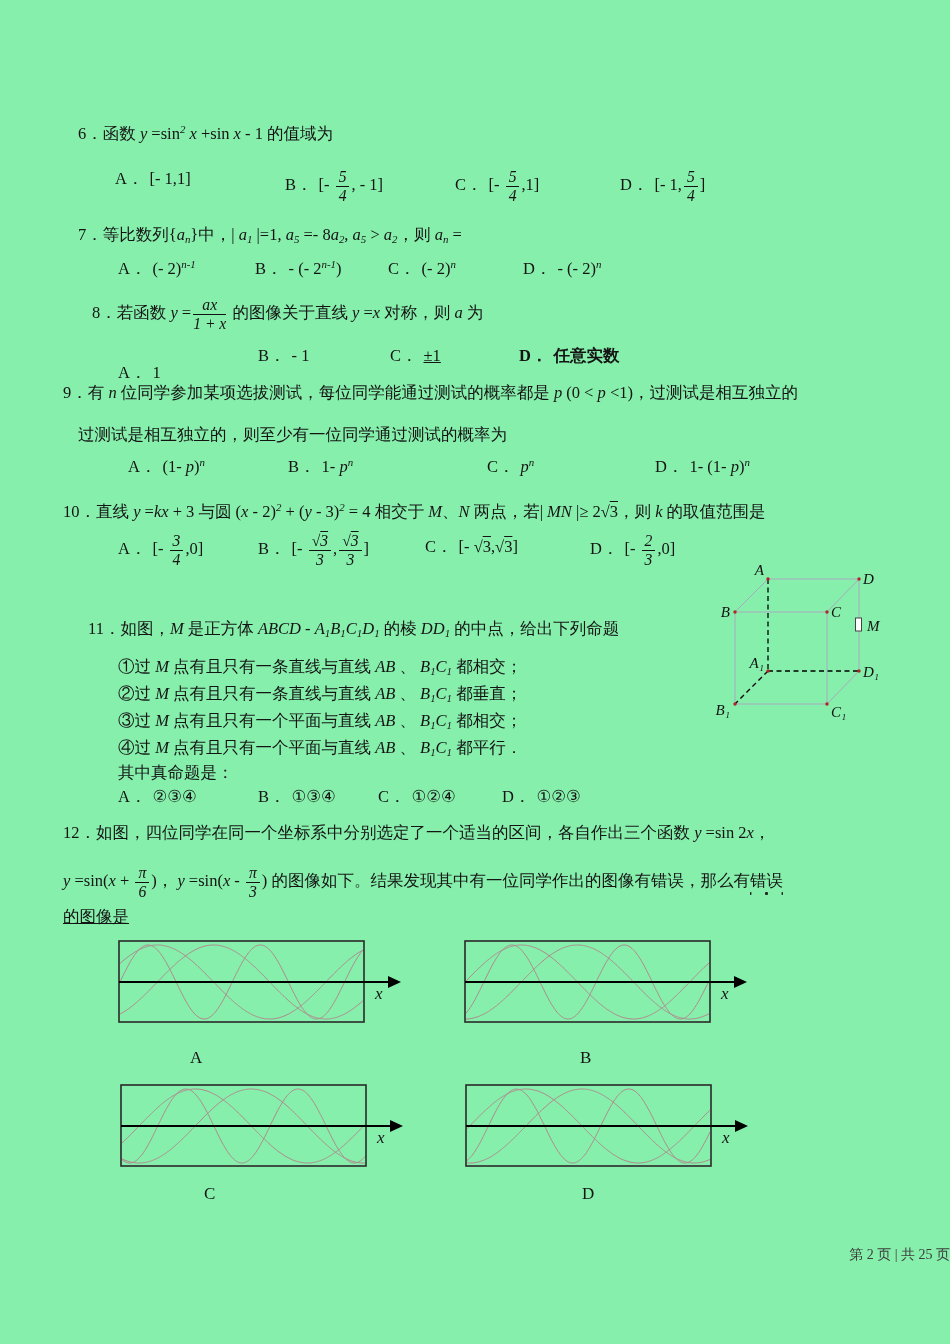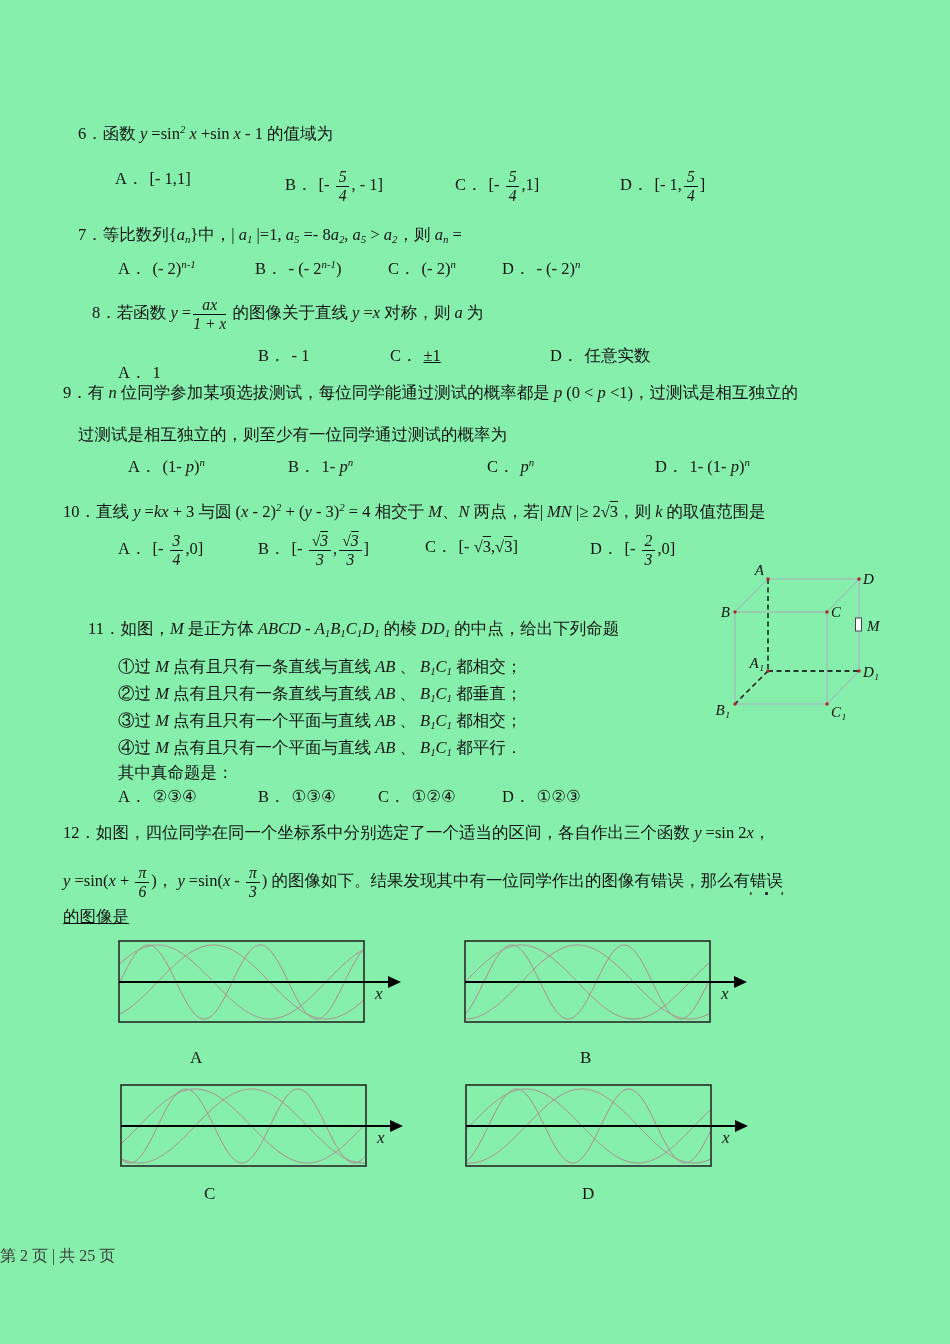--- a/index.html
+++ b/index.html
@@ -18,21 +18,21 @@
          background-image:radial-gradient(circle,#222 1.3px,rgba(0,0,0,0) 1.7px);
          background-size:1em 5px;background-position:center 100%;background-repeat:repeat-x;}
   .frac{display:inline-flex;flex-direction:column;vertical-align:middle;text-align:center;
         font-style:italic;margin:0 2px;line-height:1.12;font-size:0.95em;}
   .frac .num{border-bottom:1.3px solid #111;padding:0 3px;display:block;}
   .frac .den{display:block;}
   .ovl{text-decoration:overline;}
   .graph-panel{position:absolute;width:300px;height:140px;}
   .graph-panel .x-label{position:absolute;font-style:italic;font-size:17px;}
   .graph-panel .panel-label{position:absolute;font-size:17px;font-family:"Liberation Serif",serif;}
-  #footer{position:absolute;left:0;right:0;top:1246px;text-align:left;color:#3c3c3c;font-size:16px;}
+  #footer{position:absolute;left:0;right:0;top:1246px;text-align:right;color:#3c3c3c;font-size:14px;}
   #cube-figure{position:absolute;left:712px;top:556px;width:200px;height:172px;}
   .cube-label{font-family:"Liberation Serif","DejaVu Serif",serif;font-style:italic;font-size:15px;fill:#111;}
 </style>
 </head>
 <body>
 
 <div id="page">
 
   <section>
     <div class="line" style="left:78px;top:122px;"><span class="pt-t">6．函数 </span><span class="pt-m">y</span><span class="pt-r"> =sin</span><span class="pt-sup">2</span><span class="pt-m"> x</span><span class="pt-r"> +sin </span><span class="pt-m">x</span><span class="pt-r"> - 1</span><span class="pt-t"> 的值域为</span></div>
@@ -49,32 +49,32 @@
             <span class="num">5</span>
             <span class="den">4</span>
           </span><span class="pt-r">]</span></span></div>
   </section>
 
   <section>
     <div class="line" style="left:78px;top:224px;"><span class="pt-t">7．等比数列</span><span class="pt-r">{</span><span class="pt-m">a</span><span class="pt-sub">n</span><span class="pt-r">}</span><span class="pt-t">中，</span><span class="pt-r">| </span><span class="pt-m">a</span><span class="pt-sub">1</span><span class="pt-r"> |=1, </span><span class="pt-m">a</span><span class="pt-sub">5</span><span class="pt-r"> =- 8</span><span class="pt-m">a</span><span class="pt-sub">2</span><span class="pt-r">, </span><span class="pt-m">a</span><span class="pt-sub">5</span><span class="pt-r"> &gt; </span><span class="pt-m">a</span><span class="pt-sub">2</span><span class="pt-t">，则 </span><span class="pt-m">a</span><span class="pt-sub">n</span><span class="pt-r"> =</span></div>
     <div class="opt" style="left:118px;top:258px;"><span class="olabel">A．</span><span><span class="pt-r">(- 2)</span><span class="pt-sup">n-1</span></span></div>
     <div class="opt" style="left:255px;top:258px;"><span class="olabel">B．</span><span><span class="pt-r">- (- 2</span><span class="pt-sup">n-1</span><span class="pt-r">)</span></span></div>
     <div class="opt" style="left:388px;top:258px;"><span class="olabel">C．</span><span><span class="pt-r">(- 2)</span><span class="pt-sup">n</span></span></div>
-    <div class="opt" style="left:502px;top:258px;"><span class="olabel">D．</span><span><span class="pt-r">- (- 2)</span><span class="pt-sup">n</span></span></div>
+    <div class="opt" style="left:523px;top:258px;"><span class="olabel">D．</span><span><span class="pt-r">- (- 2)</span><span class="pt-sup">n</span></span></div>
   </section>
 
   <section>
     <div class="line" style="left:92px;top:296px;"><span class="pt-t">8．若函数 </span><span class="pt-m">y</span><span class="pt-r"> =</span><span class="frac">
           <span class="num">ax</span>
           <span class="den">1 + x</span>
         </span><span class="pt-t"> 的图像关于直线 </span><span class="pt-m">y</span><span class="pt-r"> =</span><span class="pt-m">x</span><span class="pt-t"> 对称，则 </span><span class="pt-m">a</span><span class="pt-t"> 为</span></div>
     <div class="opt" style="left:118px;top:362px;"><span class="olabel">A．</span><span><span class="pt-r">1</span></span></div>
     <div class="opt" style="left:258px;top:345px;"><span class="olabel">B．</span><span><span class="pt-r">- 1</span></span></div>
     <div class="opt" style="left:390px;top:345px;"><span class="olabel">C．</span><span><span class="pt-r pt-ul">±1</span></span></div>
-    <div class="opt" style="left:550px;top:345px;"><span class="olabel">D．</span><span><span class="pt-t">任意实数</span></span></div>
+    <div class="opt" style="left:519px;top:345px;font-weight:bold;"><span class="olabel">D．</span><span><span class="pt-t">任意实数</span></span></div>
   </section>
 
   <section>
     <div class="line" style="left:63px;top:382px;"><span class="pt-t">9．有 </span><span class="pt-m">n</span><span class="pt-t"> 位同学参加某项选拔测试，每位同学能通过测试的概率都是 </span><span class="pt-m">p</span><span class="pt-r"> (0 &lt; </span><span class="pt-m">p</span><span class="pt-r"> &lt;1)</span><span class="pt-t">，过测试是相互独立的</span></div>
     <div class="line" style="left:78px;top:424px;"><span class="pt-t">过测试是相互独立的，则至少有一位同学通过测试的概率为</span></div>
     <div class="opt" style="left:128px;top:456px;"><span class="olabel">A．</span><span><span class="pt-r">(1- </span><span class="pt-m">p</span><span class="pt-r">)</span><span class="pt-sup">n</span></span></div>
     <div class="opt" style="left:288px;top:456px;"><span class="olabel">B．</span><span><span class="pt-r">1- </span><span class="pt-m">p</span><span class="pt-sup">n</span></span></div>
     <div class="opt" style="left:487px;top:456px;"><span class="olabel">C．</span><span><span class="pt-m">p</span><span class="pt-sup">n</span></span></div>
     <div class="opt" style="left:655px;top:456px;"><span class="olabel">D．</span><span><span class="pt-r">1- (1- </span><span class="pt-m">p</span><span class="pt-r">)</span><span class="pt-sup">n</span></span></div>
   </section>

